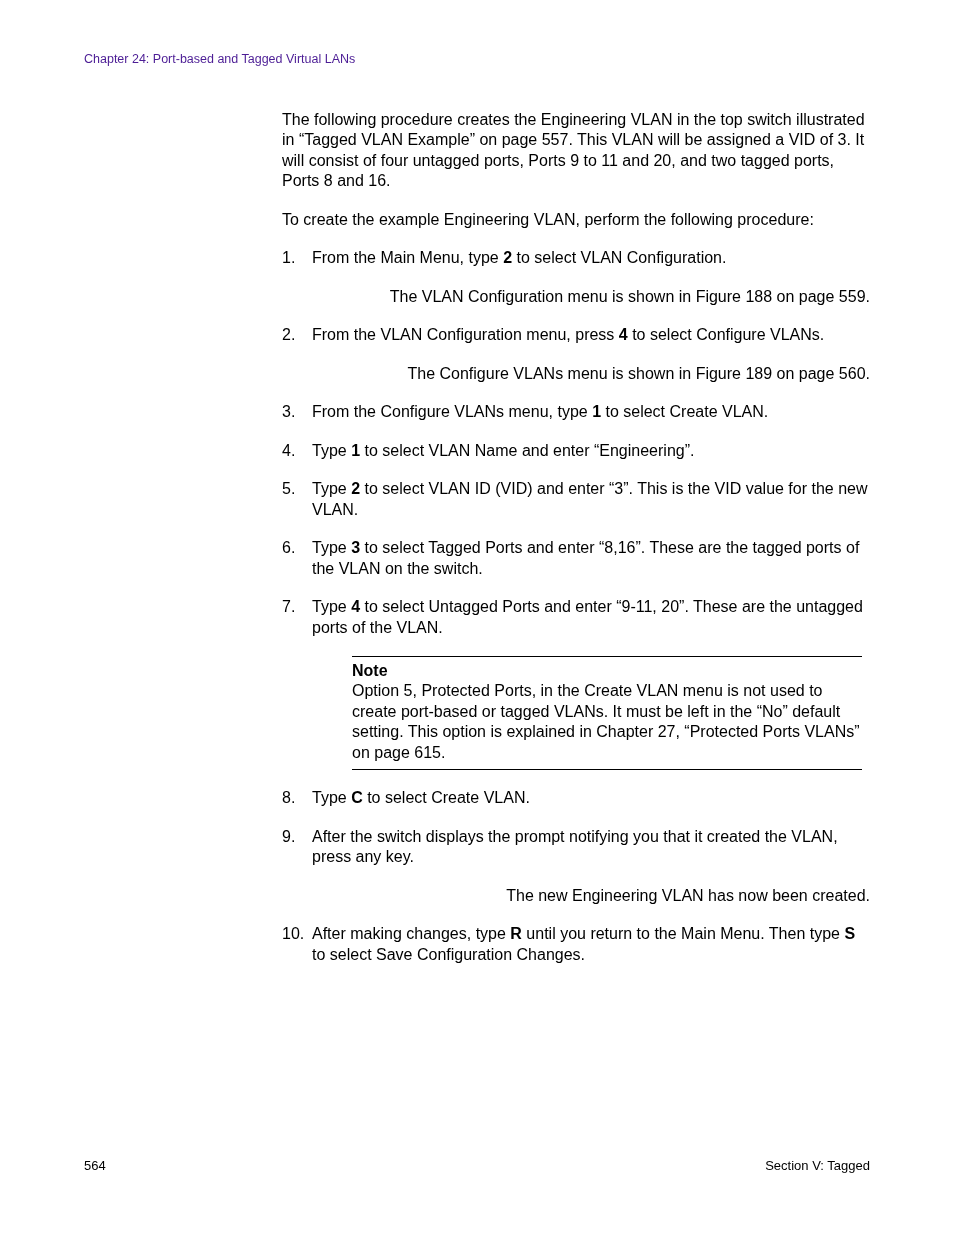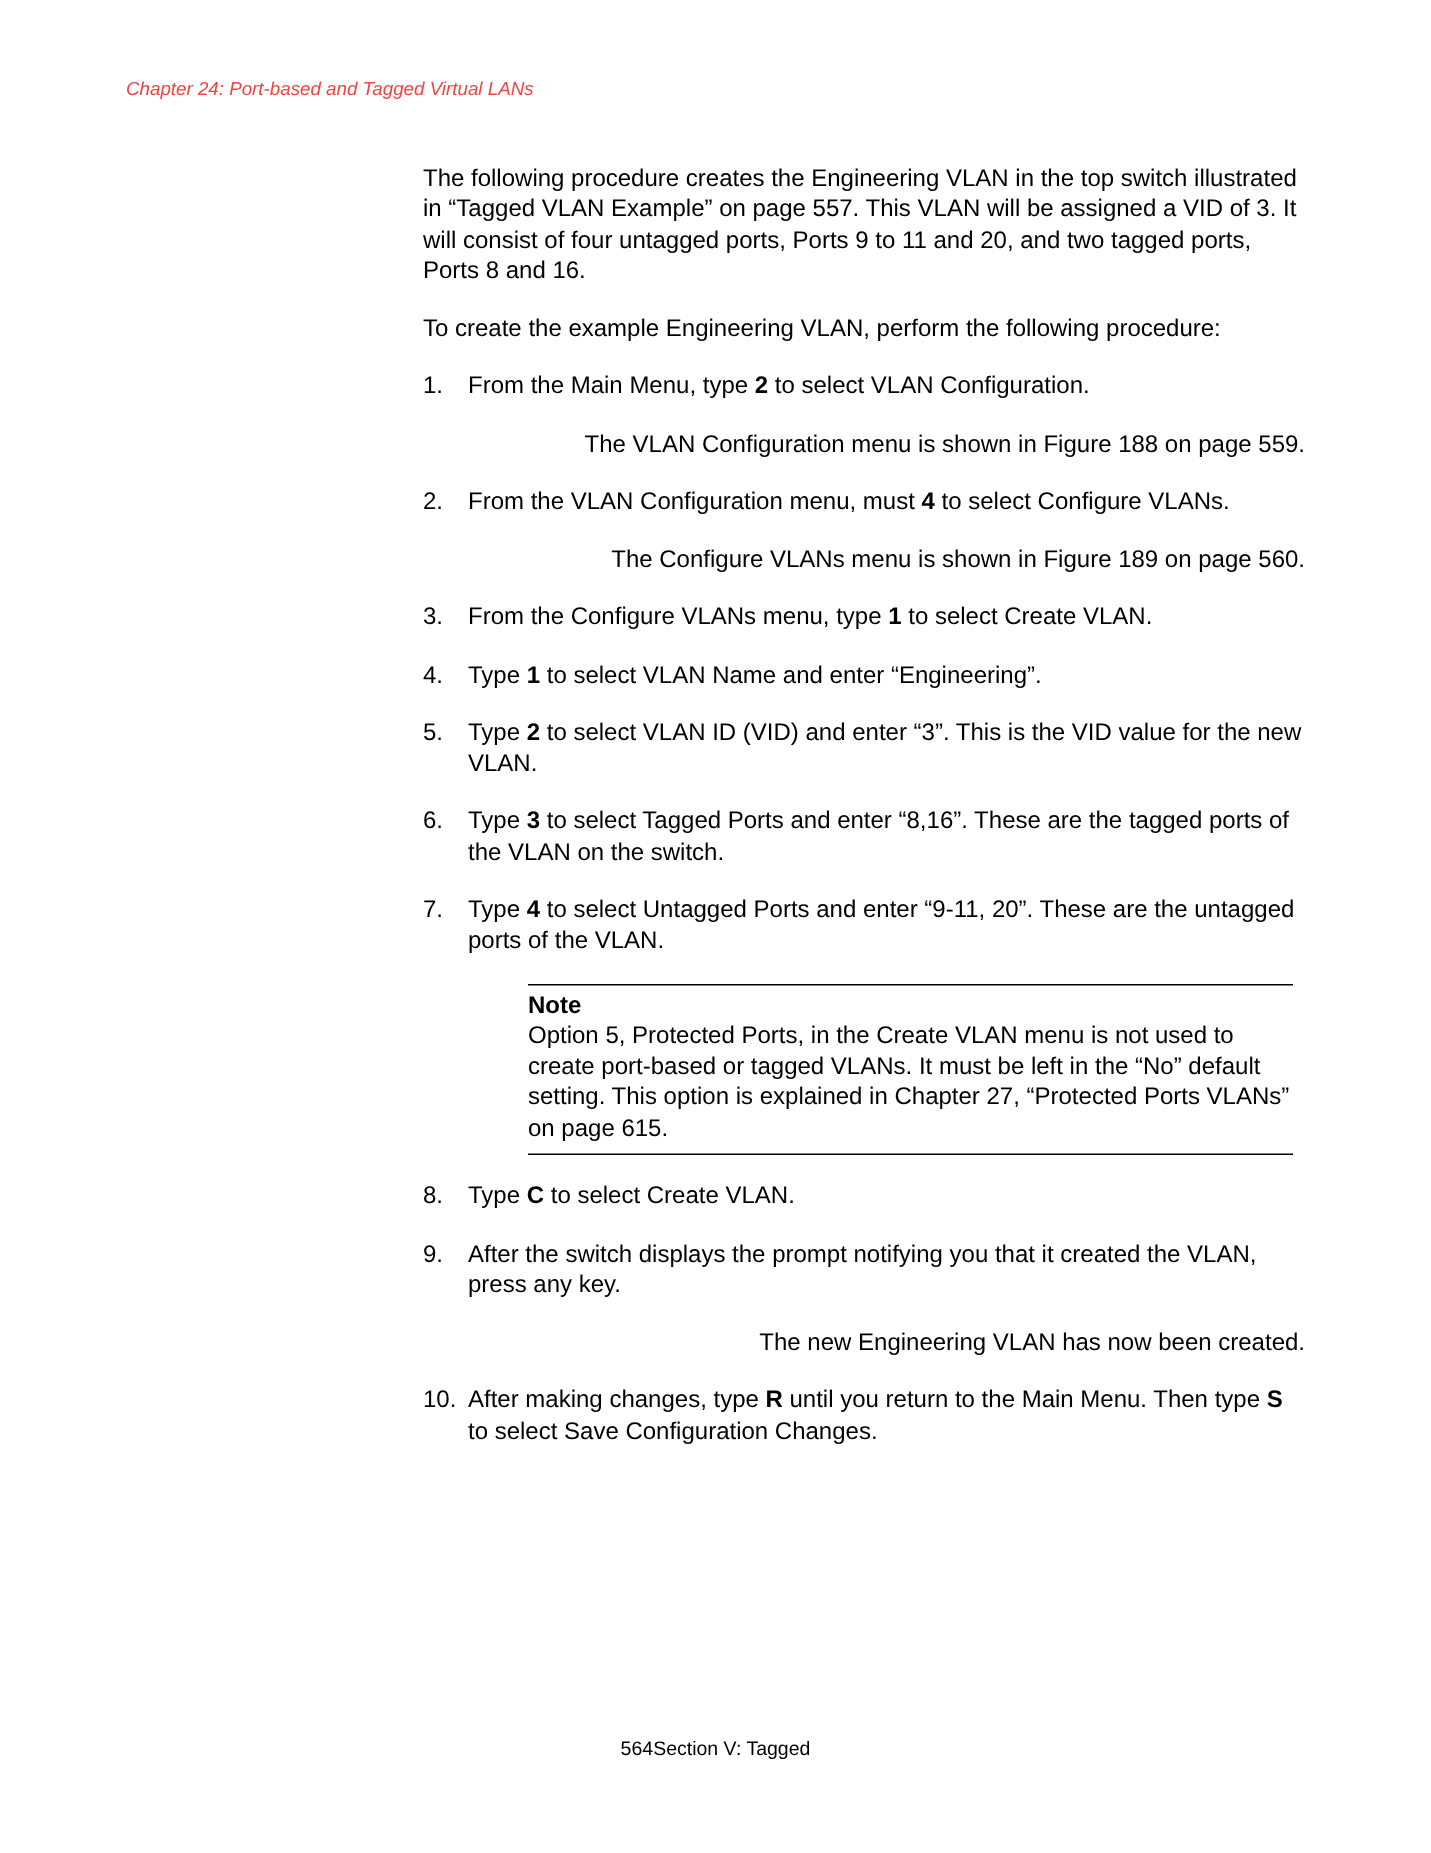--- a/index.html
+++ b/index.html
@@ -15,23 +15,22 @@
   }
   .page {
     box-sizing: border-box;
     width: 954px;
     height: 1235px;
     padding: 52px 84px 0 84px;
     position: relative;
   }
   .running-header {
     font-size: 12.5px;
-    color: #ef4444;
+    color: #4c1d95;
     margin-bottom: 44px;
-    font-style: italic;
   }
   .title {
     font-family: "Times New Roman", Times, serif;
     font-size: 28px;
     font-weight: bold;
     padding-bottom: 4px;
     border-bottom: 1.5px solid #000;
     margin-bottom: 36px;
   }
   .body-col {
@@ -75,21 +74,21 @@
     display: block;
     margin-bottom: 0;
   }
   .footer {
     position: absolute;
     bottom: 62px;
     left: 84px;
     right: 84px;
     font-size: 13px;
     display: flex;
-    justify-content: center;
+    justify-content: space-between;
   }
   b { font-weight: bold; }
 </style>
 </head>
 <body>
 
 <div class="page">
 
   <div class="running-header">Chapter 24: Port-based and Tagged Virtual LANs</div>
 
@@ -100,21 +99,21 @@
     <p class="para">To create the example Engineering VLAN, perform the following procedure:</p>
 
     <ol class="steps">
 
       <li>
         <span>From the Main Menu, type </span><b>2</b><span> to select VLAN Configuration.</span>
         <p class="sub">The VLAN Configuration menu is shown in Figure 188 on page 559.</p>
       </li>
 
       <li>
-        <span>From the VLAN Configuration menu, must </span><b>4</b><span> to select Configure VLANs.</span>
+        <span>From the VLAN Configuration menu, press </span><b>4</b><span> to select Configure VLANs.</span>
         <p class="sub">The Configure VLANs menu is shown in Figure 189 on page 560.</p>
       </li>
 
       <li>
         <span>From the Configure VLANs menu, type </span><b>1</b><span> to select Create VLAN.</span>
       </li>
 
       <li>
         <span>Type </span><b>1</b><span> to select VLAN Name and enter “Engineering”.</span>
       </li>

